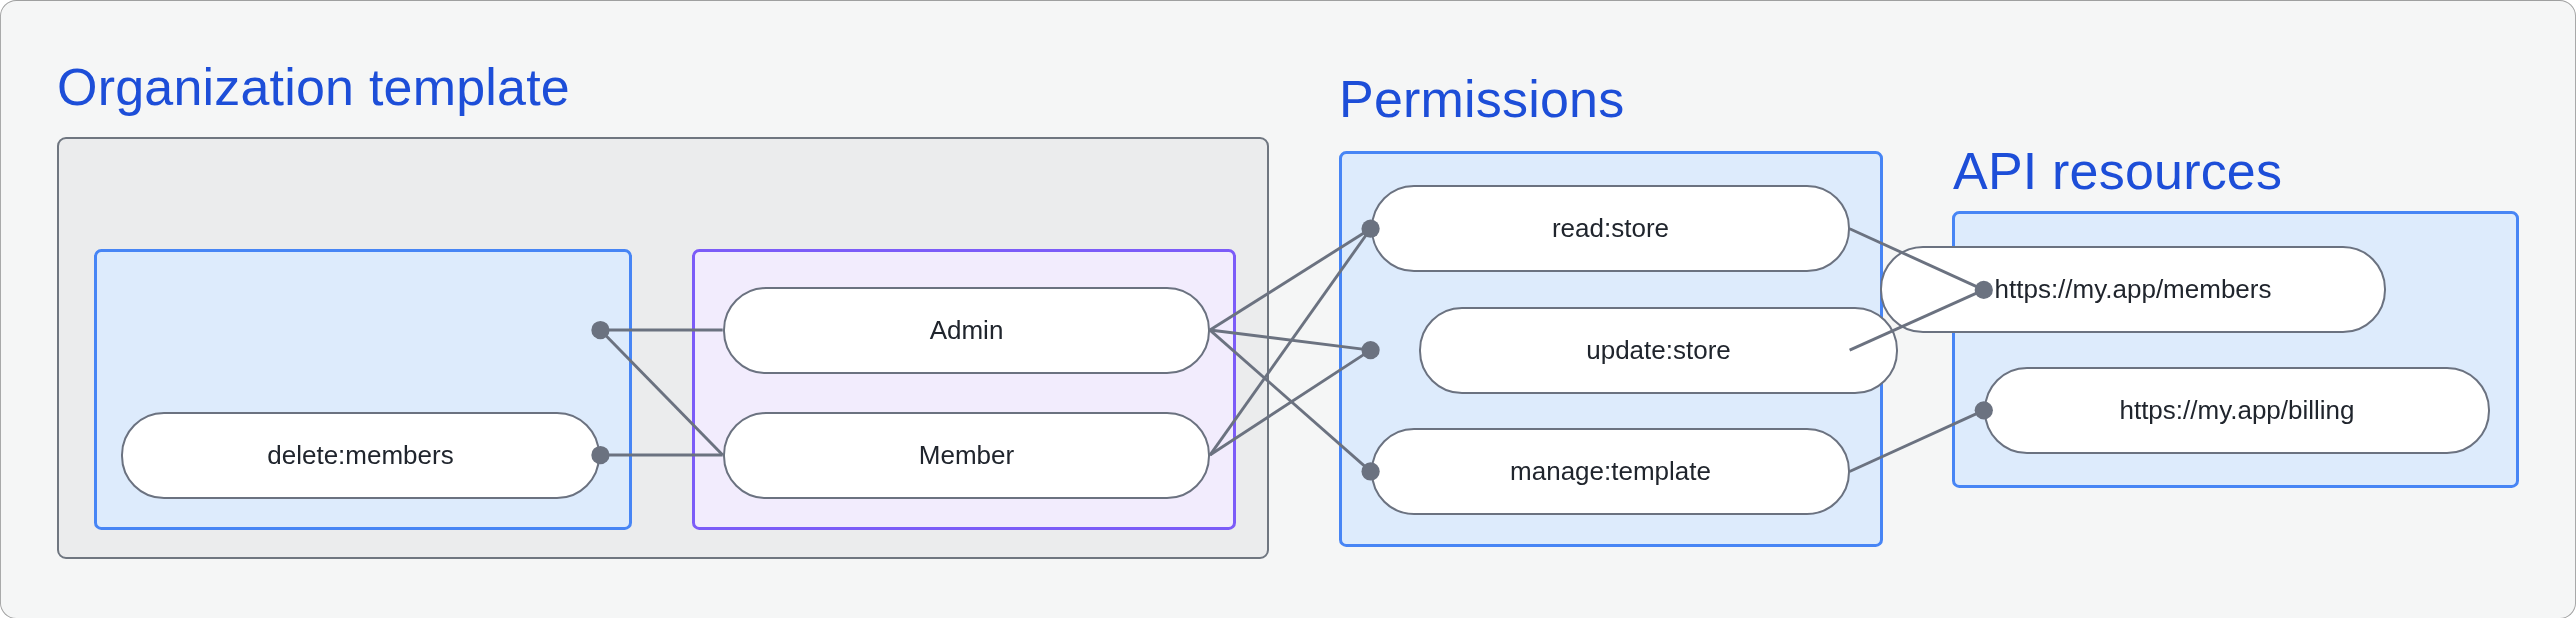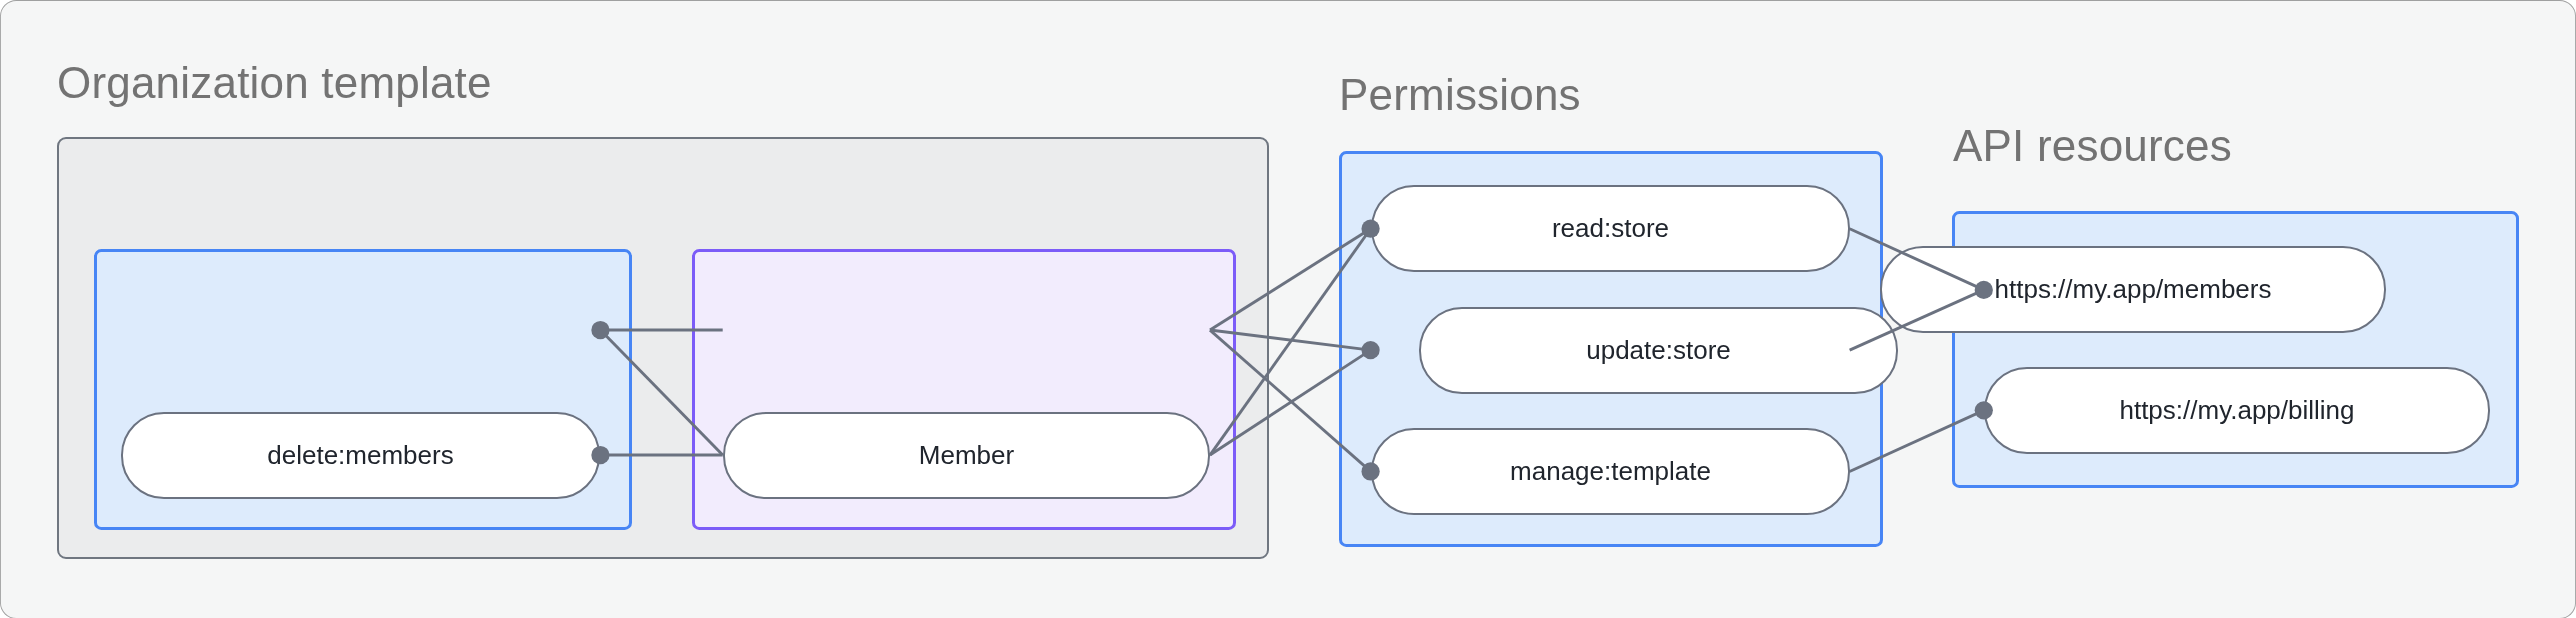--- a/index.html
+++ b/index.html
@@ -12,24 +12,24 @@
     position: relative;
     width: 2576px;
     height: 619px;
     background: #f5f6f6;
     border-radius: 16.4px;
     overflow: hidden;
     box-shadow: 0 0 0 0.9px rgba(0,0,0,0.35) inset;
   }
   .heading {
     position: absolute;
-    font-size: 44px;
+    font-size: 52px;
     line-height: 1;
     font-weight: 500;
-    color: #737373;
+    color: #1d4ed8;
     letter-spacing: 0.2px;
     white-space: nowrap;
   }
   .group-box {
     position: absolute;
     box-sizing: border-box;
   }
   .outer-gray {
     left: 57px; top: 137px; width: 1212px; height: 422px;
     background: #ebeced;
@@ -94,36 +94,39 @@
 <div class="canvas">
 
   <div class="heading" style="left:57px; top:61px;">Organization template</div>
 
   <div class="heading" style="left:93px; top:175px;">Organization permissions</div>
 
   <div class="heading" style="left:692px; top:175px;">Organization roles</div>
 
   <div class="heading" style="left:1339px; top:73px;">Permissions</div>
 
-  <div class="heading" style="left:1953px; top:124px;">API resources</div>
+  <div class="heading" style="left:1953px; top:145px;">API resources</div>
 
   <div class="group-box outer-gray"></div>
 
   <div class="group-box blue-box box-org-permissions"></div>
 
   <div class="group-box purple-box box-org-roles"></div>
 
   <div class="group-box blue-box box-permissions"></div>
 
   <div class="group-box blue-box box-api-resources"></div>
 
   <div class="pill pill-delete">
     <span>delete:members</span>
   </div>
 
+  <div class="pill pill-admin">
+    <span>Admin</span>
+  </div>
   <div class="pill pill-member">
     <span>Member</span>
   </div>
 
   <div class="pill pill-read">
     <span>read:store</span>
   </div>
   <div class="pill pill-update">
     <span>update:store</span>
   </div>

